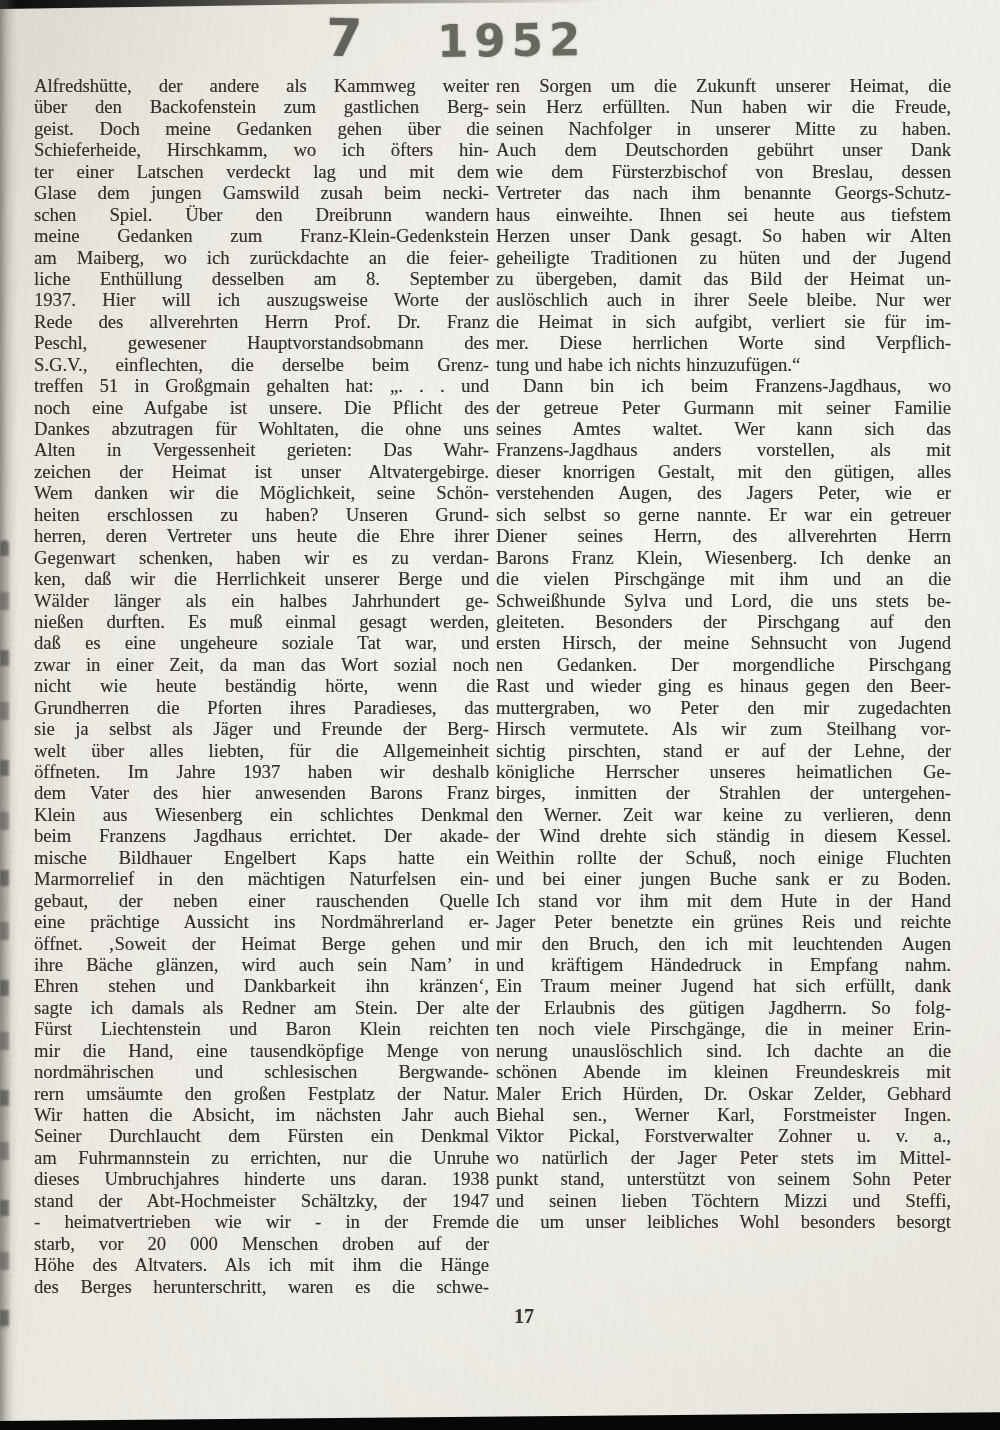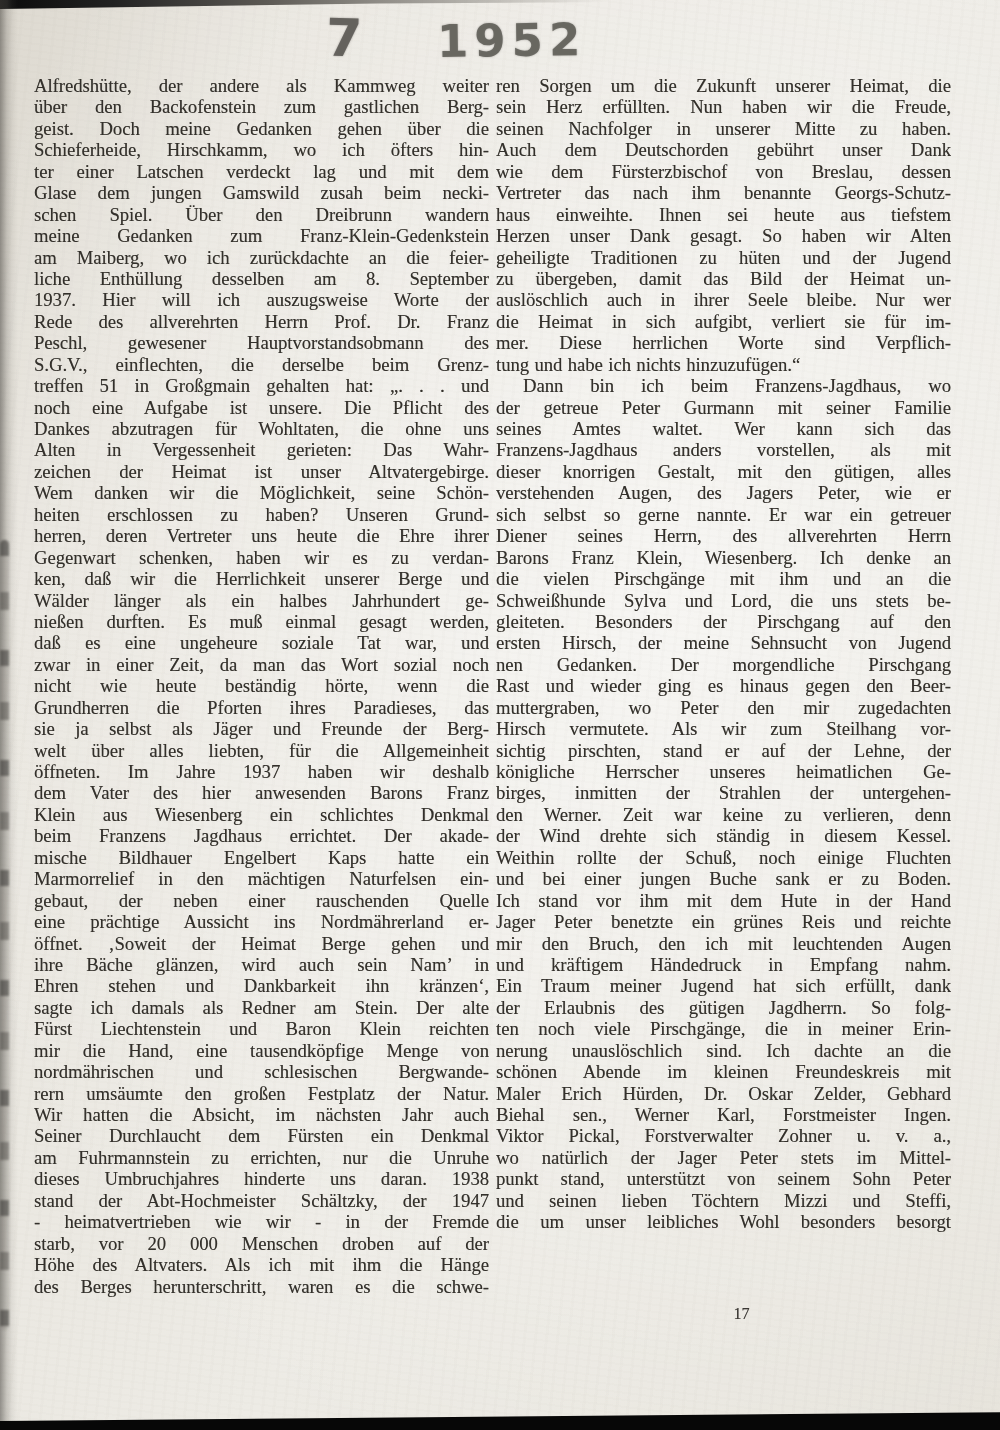--- a/index.html
+++ b/index.html
@@ -68,22 +68,23 @@
   .col-right { left:496px; }
   .line {
     height:21.45px; overflow:hidden;
     text-align:justify; text-align-last:justify;
     word-spacing:0.04em;
   }
   .line.nojust { text-align-last:left; }
   .line.indent { text-indent:27px; }
   .page-number {
     position:absolute; left:514px; top:1305px; width:455px;
-    text-align:center; font-size:16px; color:#3a3733;
+    text-align:left; font-size:20px; color:#3a3733;
     text-shadow:0.3px 0.3px 0.6px rgba(51,48,43,0.4);
+    font-weight:bold;
   }
   .bottom-bar {
     position:absolute; left:-10px; top:1421px; width:1030px; height:30px;
     background:#070707;
     transform:rotate(-0.5deg); transform-origin:left top;
   }
 </style>
 </head>
 <body>
 

